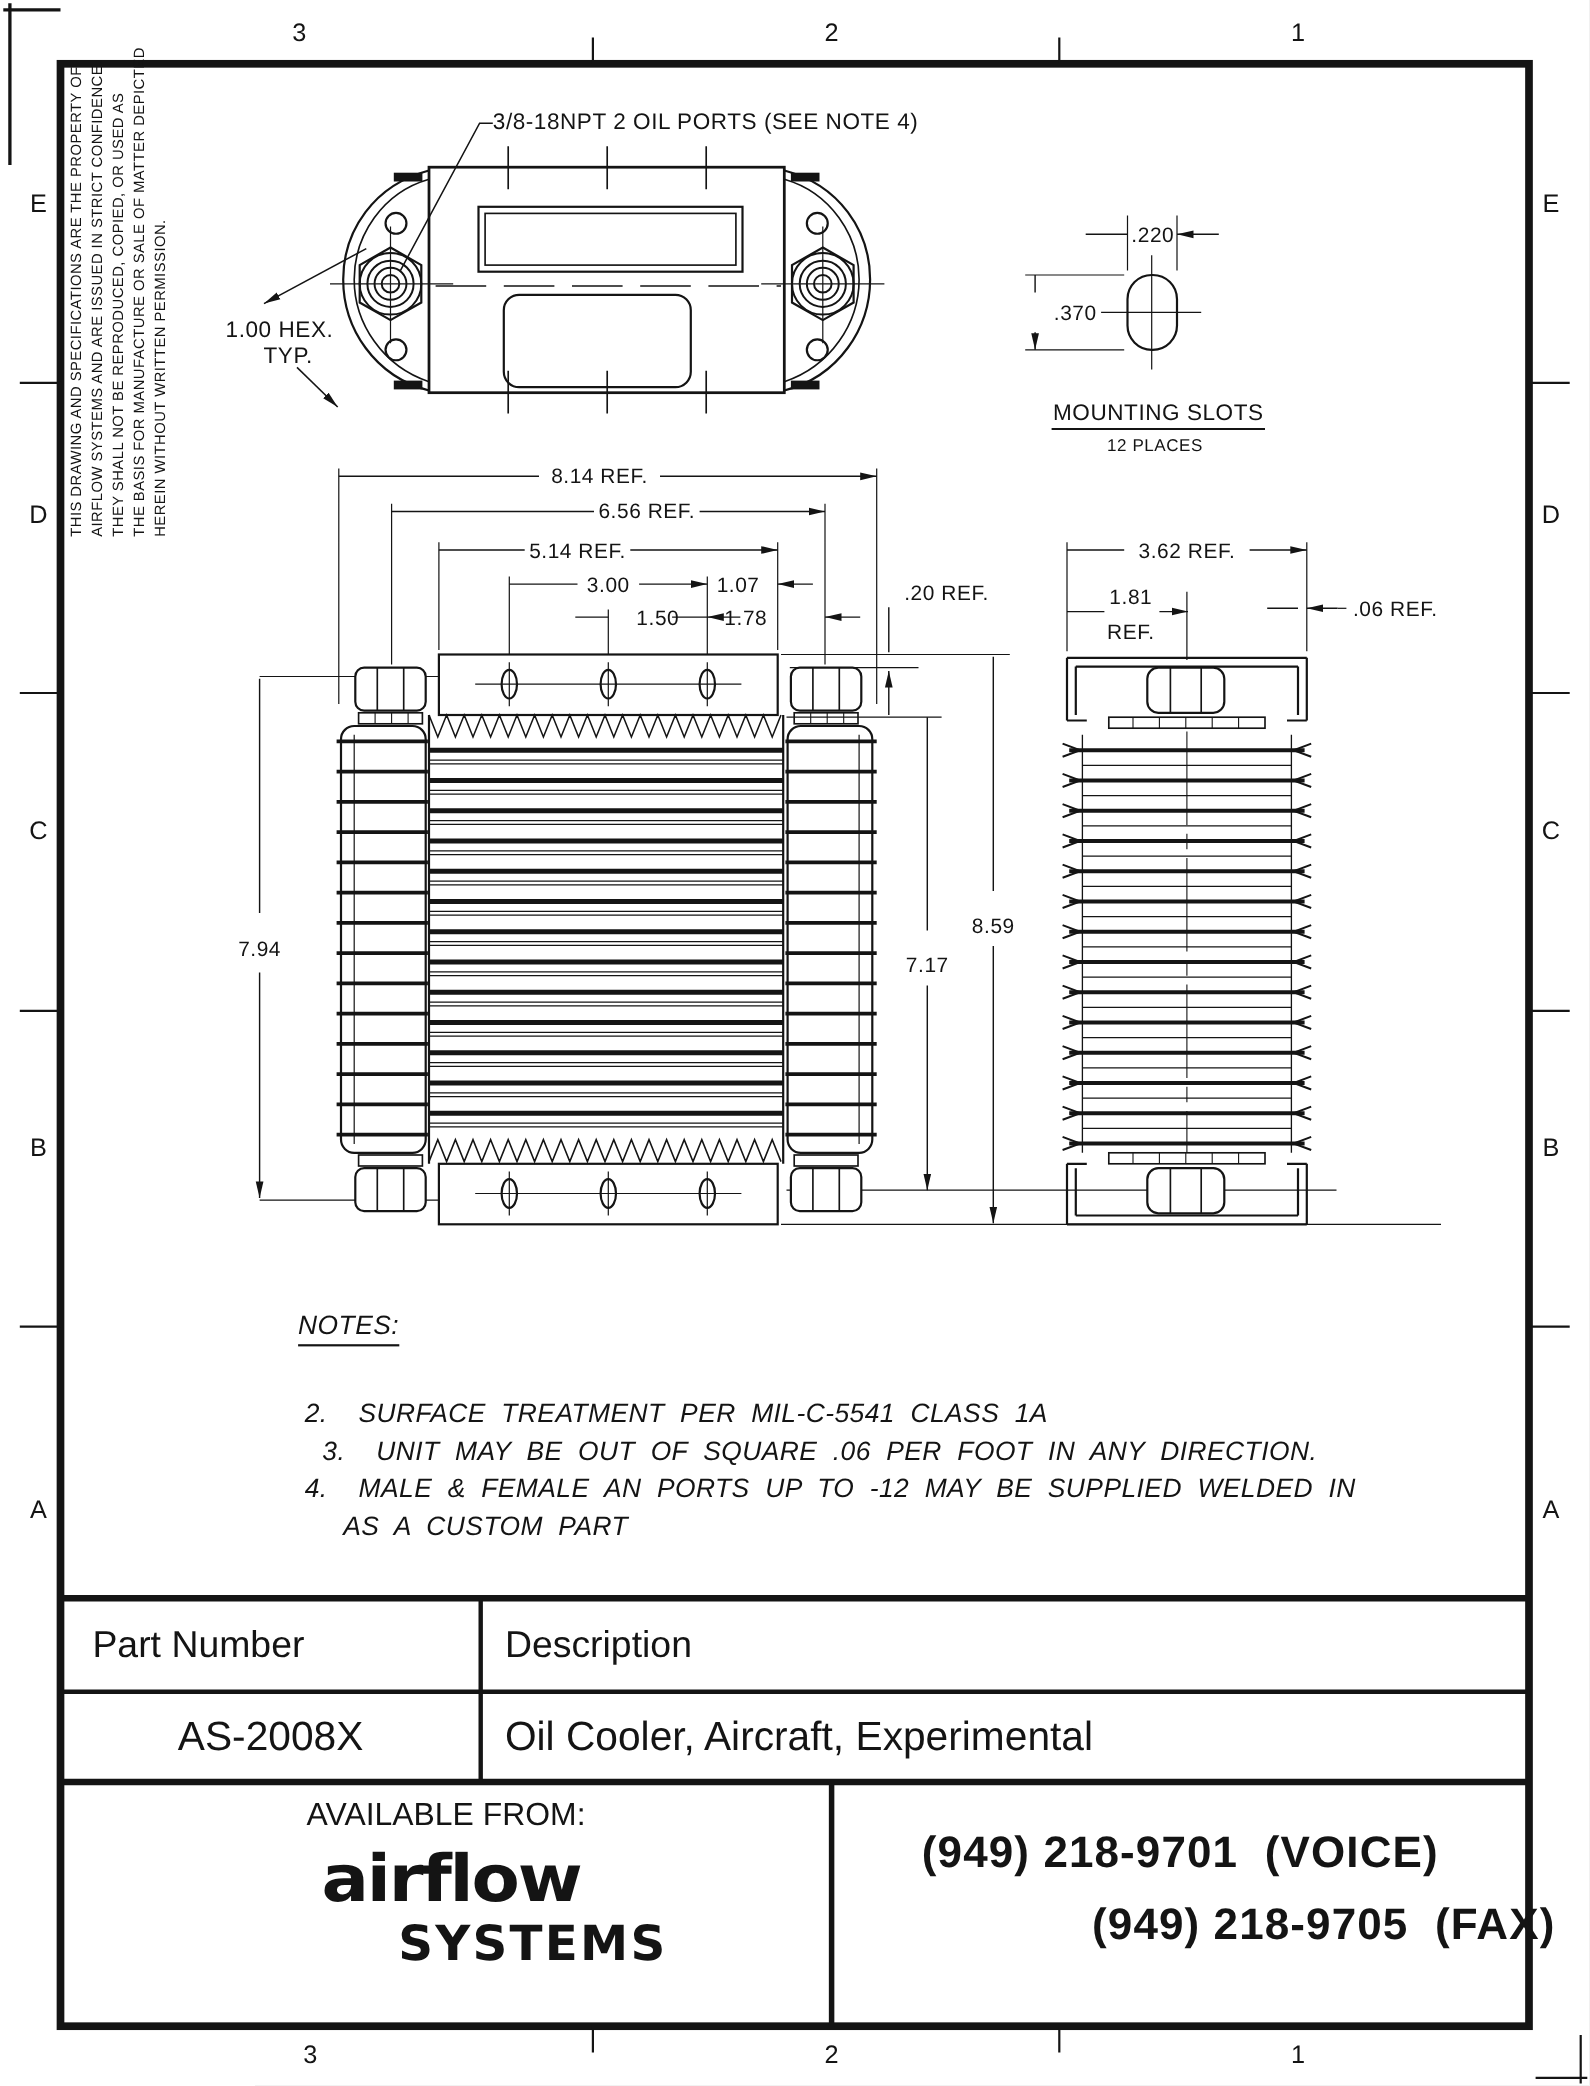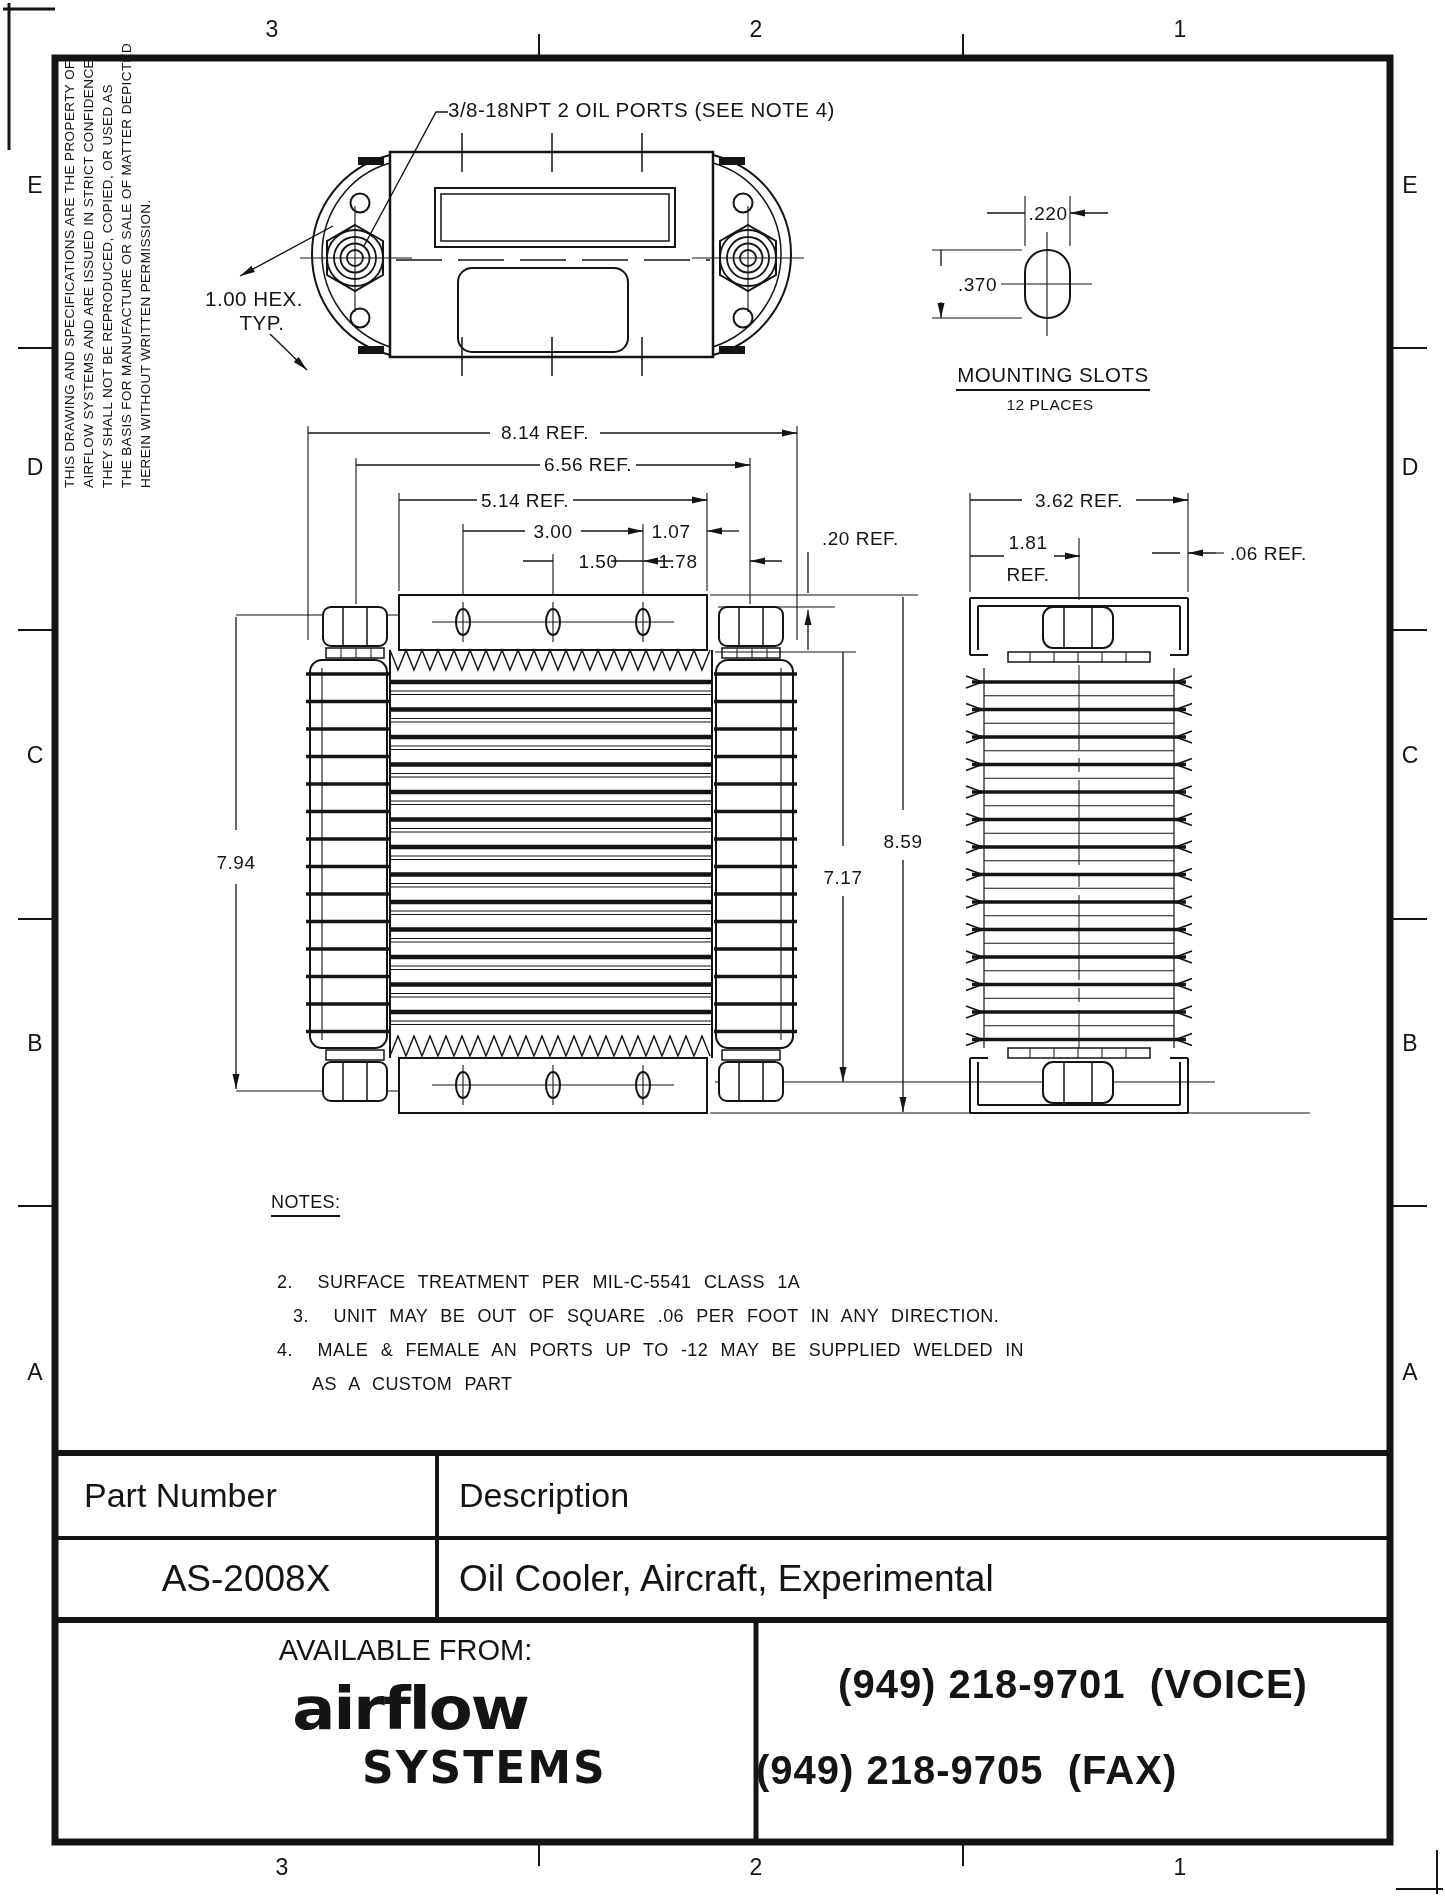--- a/index.html
+++ b/index.html
@@ -3,21 +3,21 @@
 <meta charset="utf-8">
 <style>
   html,body{margin:0;padding:0;background:#e8e8e8;}
   #page{position:relative;width:1445px;height:1896px;background:#ffffff;overflow:hidden;
         font-family:"Liberation Sans",sans-serif;color:#141414;}
   #page svg{position:absolute;left:0;top:0;}
   .abs{position:absolute;white-space:pre;}
   .zone{font-size:23px;font-weight:400;}
   .vline{position:absolute;writing-mode:vertical-rl;transform:rotate(180deg);
          font-size:13.5px;letter-spacing:.4px;white-space:nowrap;height:424px;top:64px;}
-  .note{font-size:18px;letter-spacing:.4px;word-spacing:7px;}
+  .note{font-size:24px;letter-spacing:.4px;word-spacing:7px;font-style:italic;}
   .tb-h{font-size:34px;}
   .tb-v{font-size:37px;}
   .brand{font-weight:bold;font-size:64px;letter-spacing:-2px;transform:scaleY(.92);
          font-family:"DejaVu Sans",sans-serif;}
   .brand-sub{font-weight:bold;font-size:44px;letter-spacing:2px;font-family:"DejaVu Sans",sans-serif;}
   .phone{font-size:40px;letter-spacing:1px;font-weight:bold;}
   svg text{fill:#141414;font-family:"Liberation Sans",sans-serif;letter-spacing:.5px;}
   .dimtxt{font-size:19px;}
   .bigtxt{font-size:20.5px;}
   .smtxt{font-size:15.5px;}
@@ -257,15 +257,15 @@
   <div class="abs note" style="left:312px;top:1374px;">AS A CUSTOM PART</div>
 
   <div class="abs tb-h" style="left:84px;top:1476px;">Part Number</div>
   <div class="abs tb-h" style="left:459px;top:1476px;">Description</div>
   <div class="abs tb-v" style="left:55px;top:1558px;width:382px;text-align:center;">AS-2008X</div>
   <div class="abs" style="left:55px;top:1634px;width:701px;text-align:center;font-size:29px;">AVAILABLE FROM:</div>
   <div class="abs tb-v" style="left:459px;top:1558px;">Oil Cooler, Aircraft, Experimental</div>
   <div class="abs brand" style="left:215px;top:1672px;width:390px;text-align:center;">airflow</div>
   <div class="abs brand-sub" style="left:362px;top:1742px;width:243px;text-align:right;">SYSTEMS</div>
   <div class="abs phone" style="left:756px;top:1662px;width:634px;text-align:center;">(949) 218-9701  (VOICE)</div>
-  <div class="abs phone" style="left:756px;top:1728px;width:634px;text-align:left;margin-top:20px;">(949) 218-9705  (FAX)</div>
+  <div class="abs phone" style="left:780px;top:1728px;width:634px;text-align:right;">(949) 218-9705  (FAX)</div>
 
 </div>
 
 </body></html>

